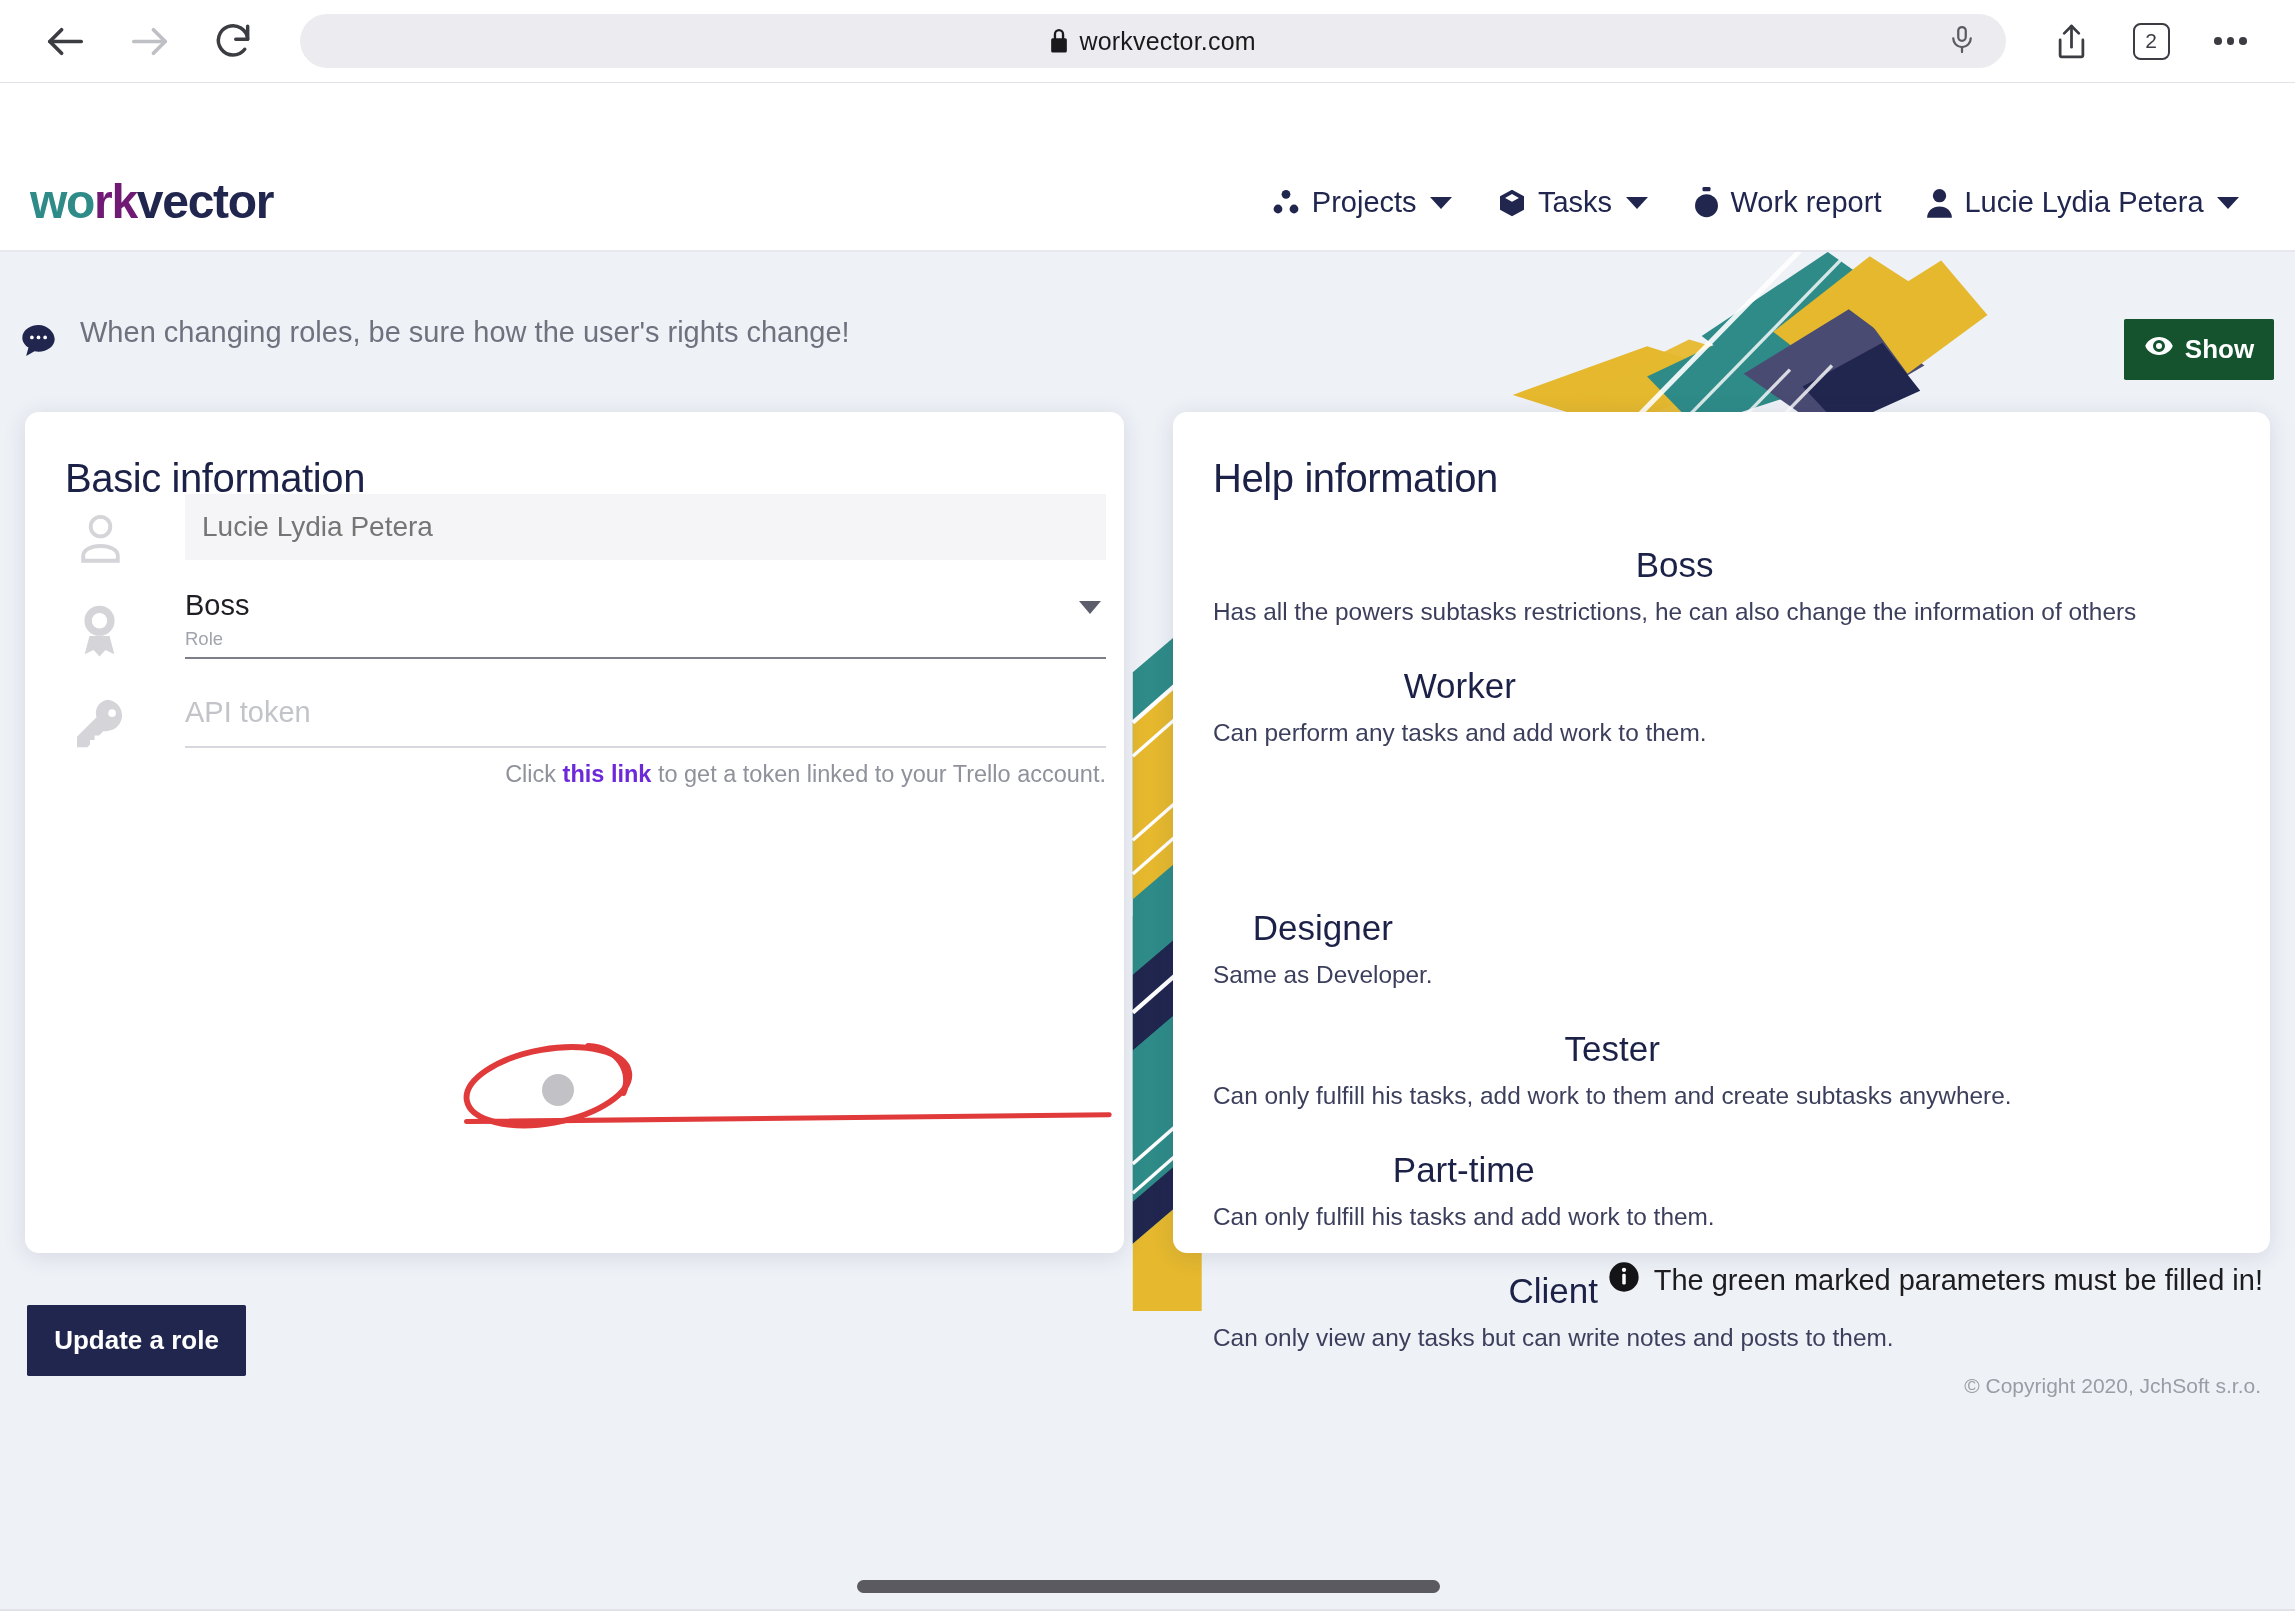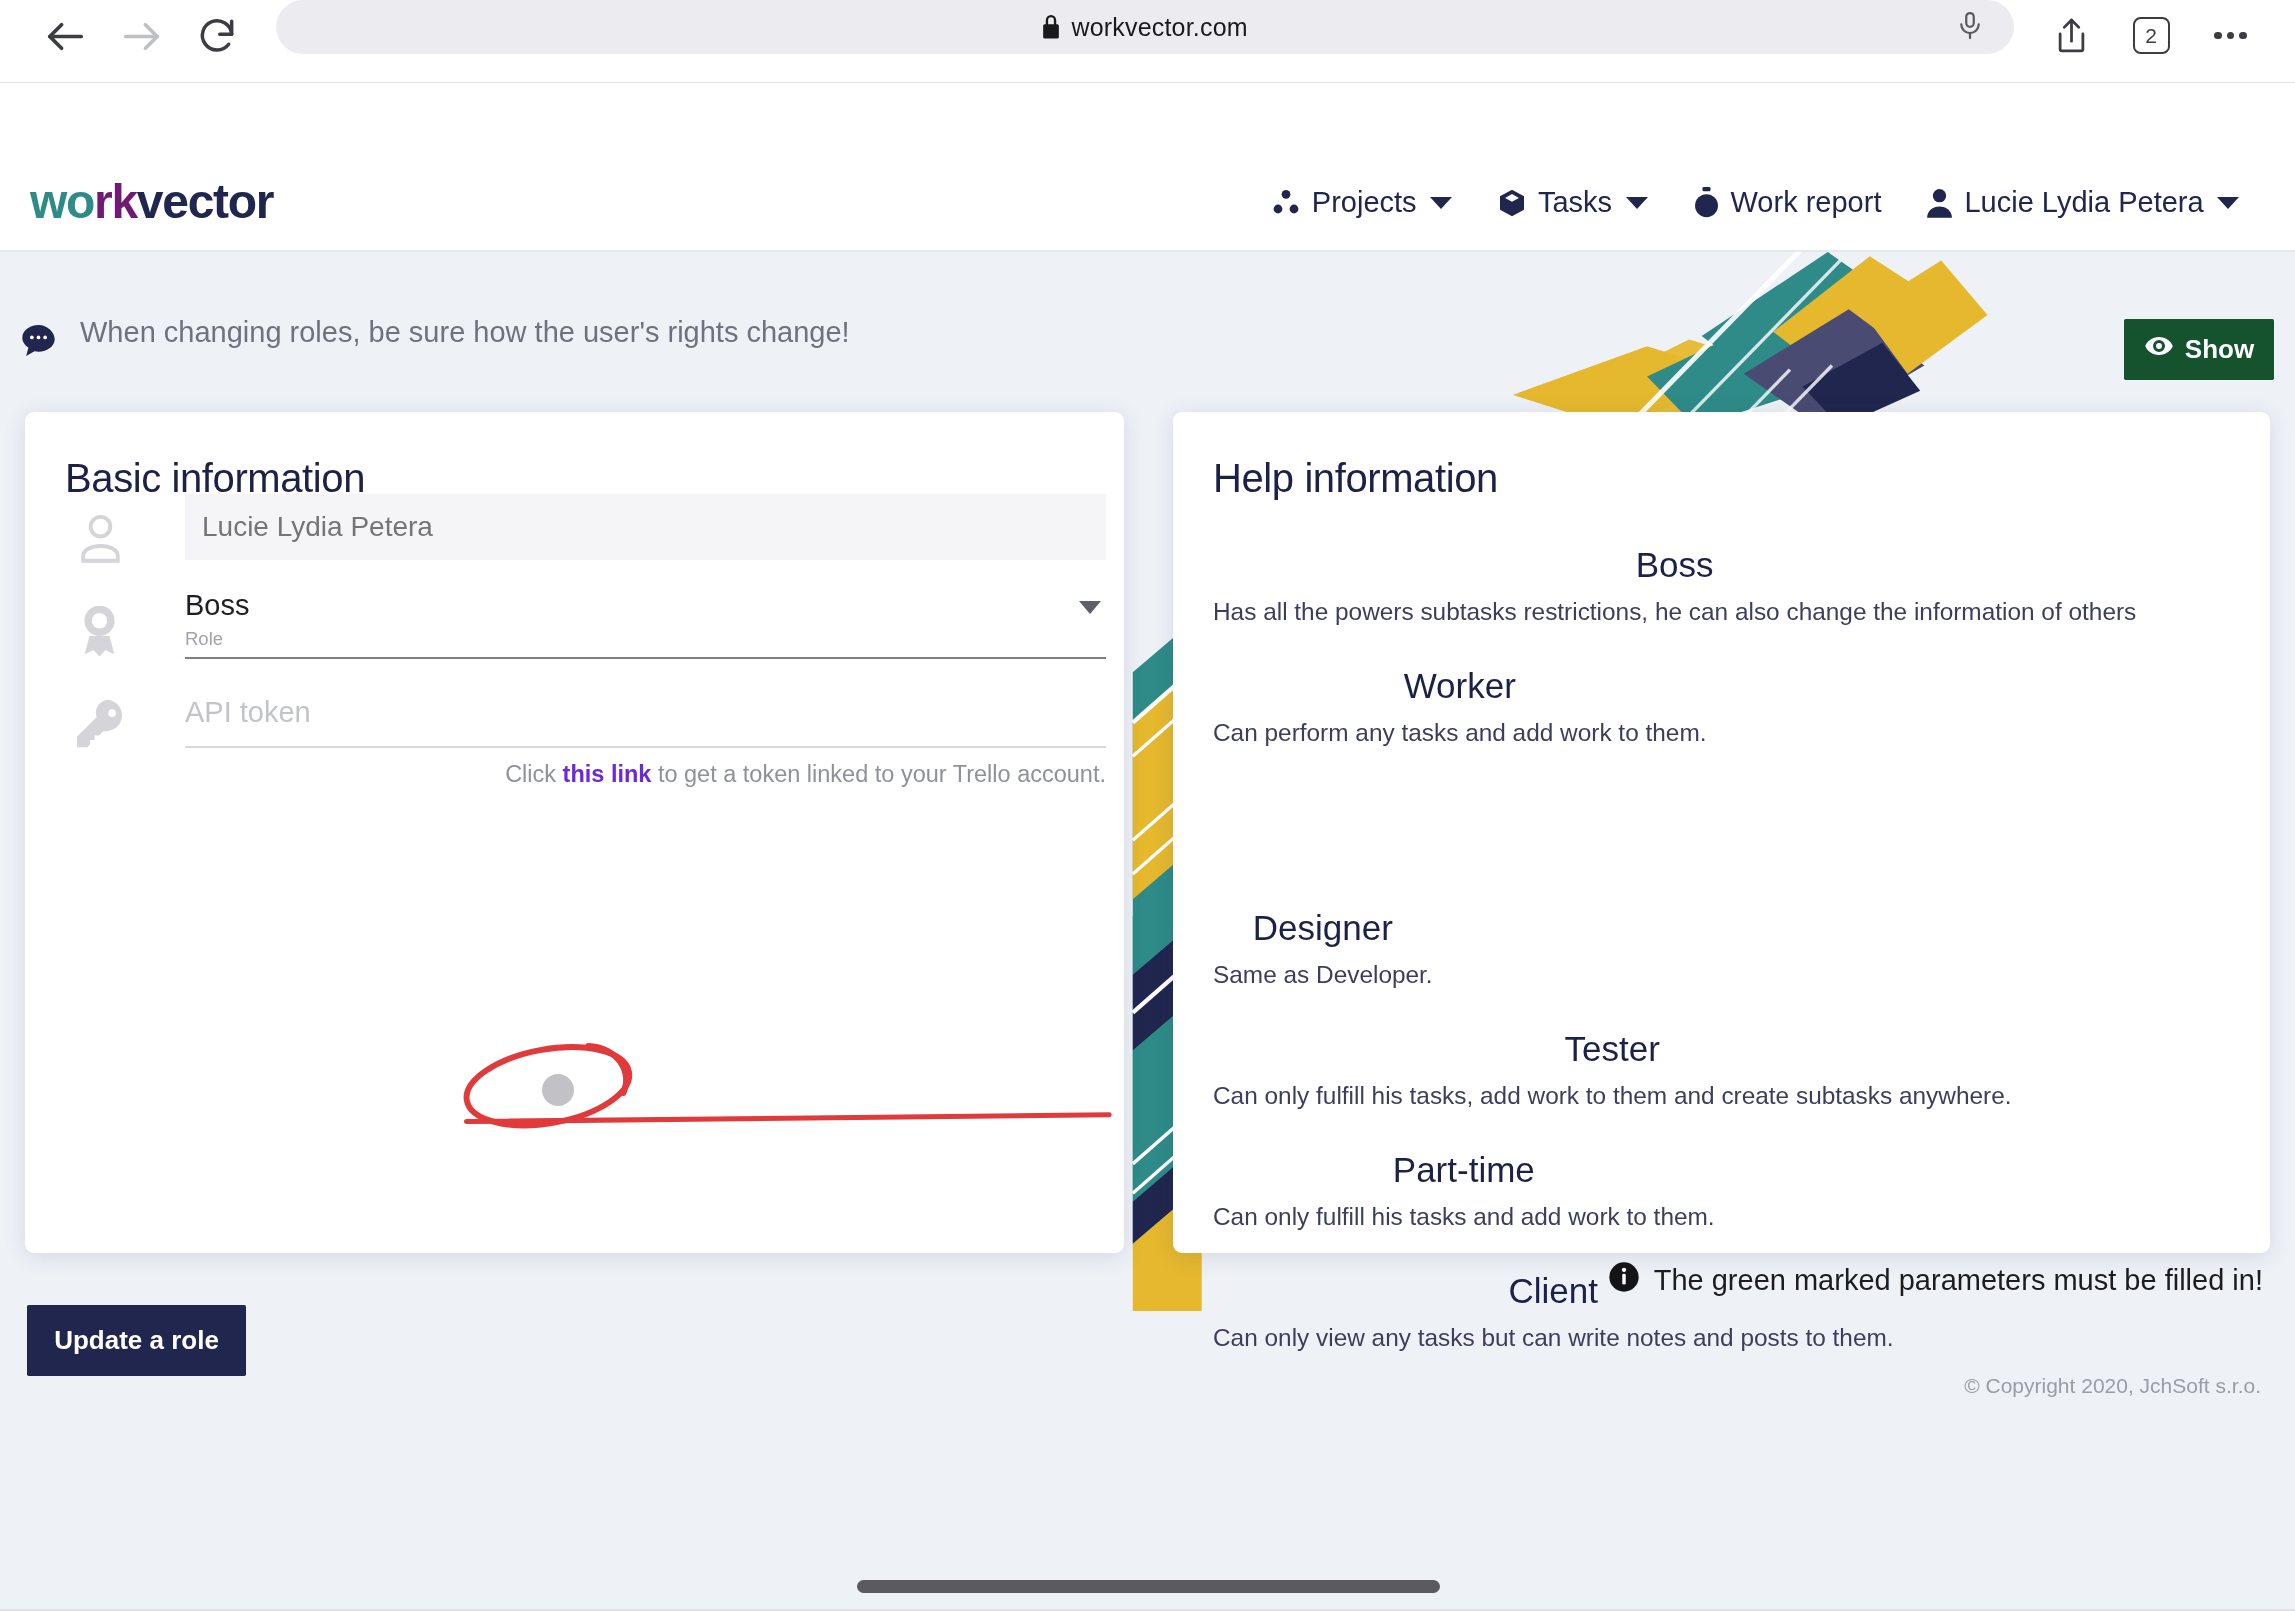--- a/index.html
+++ b/index.html
@@ -8,22 +8,22 @@
     width: 2295px; height: 1611px;
     background: #ffffff;
     font-family: "Liberation Sans", sans-serif;
     overflow: hidden;
   }
   .screen { position: relative; width: 2295px; height: 1611px; background: #eef1f6; }
 
   
   .browser-bar {
     position: absolute; left: 0; top: 0; width: 2295px; height: 82px;
-    background: #ffffff; display: flex; align-items: flex-start;
-    padding: 0 29px; gap: 4px;
+    background: #ffffff; display: flex; align-items: center;
+    padding: 0 29px; gap: 12px;
   }
   .nav-btn {
     width: 72px; height: 72px; display: flex; align-items: center; justify-content: center;
     color: #3c3c43; flex: none;
   }
   .nav-btn.disabled { color: #bfbfc6; }
   .nav-btn svg { display: block; }
   .url-bar {
     flex: 1; height: 54px; margin: 0 18.5px;
     background: #ececf0; border-radius: 27px;
@@ -96,21 +96,21 @@
   .tip-icon { position: absolute; left: 20px; top: 35px; color: #21264f; }
   .show-btn {
     position: absolute; left: 2124px; top: 32px; width: 150px; height: 61px;
     background: #14532d; color: #ffffff; border: none; border-radius: 1.7px;
     display: flex; align-items: center; justify-content: center; gap: 11px;
     font-size: 26px; font-weight: 600; cursor: pointer;
   }
 
   
   .card {
-    position: absolute; background: #ffffff; border-radius: 9px;
+    position: absolute; background: #ffffff; border-radius: 14px;
     box-shadow: 0 3.4px 22px rgba(40,50,90,.12);
   }
   .card-left { left: 25px; top: 160px; width: 1099px; height: 841px; }
   .card-right { left: 1173px; top: 160px; width: 1097px; height: 841px; text-align: center; }
   .card-title { font-size: 40px; color: #1c2147; font-weight: 400; letter-spacing: -0.4px; }
   .field-icon { position: absolute; color: #d4d4d9; }
   .input-filled {
     position: absolute; left: 160px; width: 921px; height: 66px;
     background: #f5f5f7; border: none; font-size: 28px; color: #b7b8be;
     padding: 0 17px; font-family: inherit;

